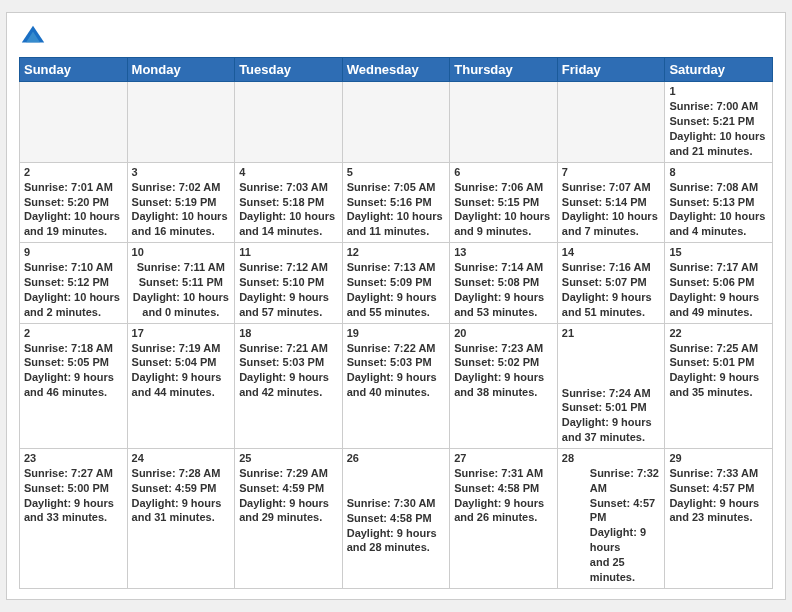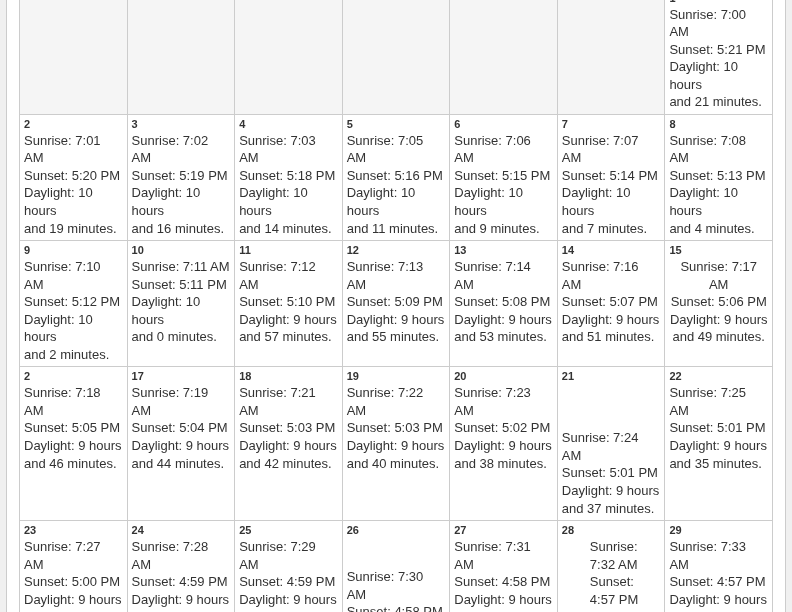--- a/index.html
+++ b/index.html
@@ -82,23 +82,24 @@
       background: #f5f5f5;
     }
     .day-num {
       font-size: 11px;
       font-weight: bold;
       color: #333;
       display: block;
       margin-bottom: 2px;
     }
     .day-info {
-      font-size: 13px;
+      font-size: 11px;
       color: #333;
       line-height: 1.35;
+      font-weight: bold;
     }
   </style>
 </head>
 <body>
 
 <div class="calendar-container">
   <div class="header">
     <div class="logo">
       <svg class="logo-icon" viewBox="0 0 40 40">
         <polygon points="20,4 36,28 4,28" fill="#1a6fc4"></polygon>
@@ -197,21 +198,21 @@
         <tr>
           <td>
             <span class="day-num">9</span>
             <div class="day-info" style="white-space: pre-line;">Sunrise: 7:10 AM
 Sunset: 5:12 PM
 Daylight: 10 hours
 and 2 minutes.</div>
           </td>
           <td>
             <span class="day-num">10</span>
-            <div class="day-info" style="white-space: pre-line;">Sunrise: 7:11 AM
+            <div class="day-info" style="white-space: pre-line; text-align: center;">Sunrise: 7:11 AM
 Sunset: 5:11 PM
 Daylight: 10 hours
 and 0 minutes.</div>
           </td>
           <td>
             <span class="day-num">11</span>
             <div class="day-info" style="white-space: pre-line;">Sunrise: 7:12 AM
 Sunset: 5:10 PM
 Daylight: 9 hours
 and 57 minutes.</div>
@@ -232,21 +233,21 @@
           </td>
           <td>
             <span class="day-num">14</span>
             <div class="day-info" style="white-space: pre-line;">Sunrise: 7:16 AM
 Sunset: 5:07 PM
 Daylight: 9 hours
 and 51 minutes.</div>
           </td>
           <td>
             <span class="day-num">15</span>
-            <div class="day-info" style="white-space: pre-line; text-align: center;">Sunrise: 7:17 AM
+            <div class="day-info" style="white-space: pre-line;">Sunrise: 7:17 AM
 Sunset: 5:06 PM
 Daylight: 9 hours
 and 49 minutes.</div>
           </td>
         </tr>
         <tr>
           <td>
             <span class="day-num">2</span>
             <div class="day-info" style="white-space: pre-line;">Sunrise: 7:18 AM
 Sunset: 5:05 PM

